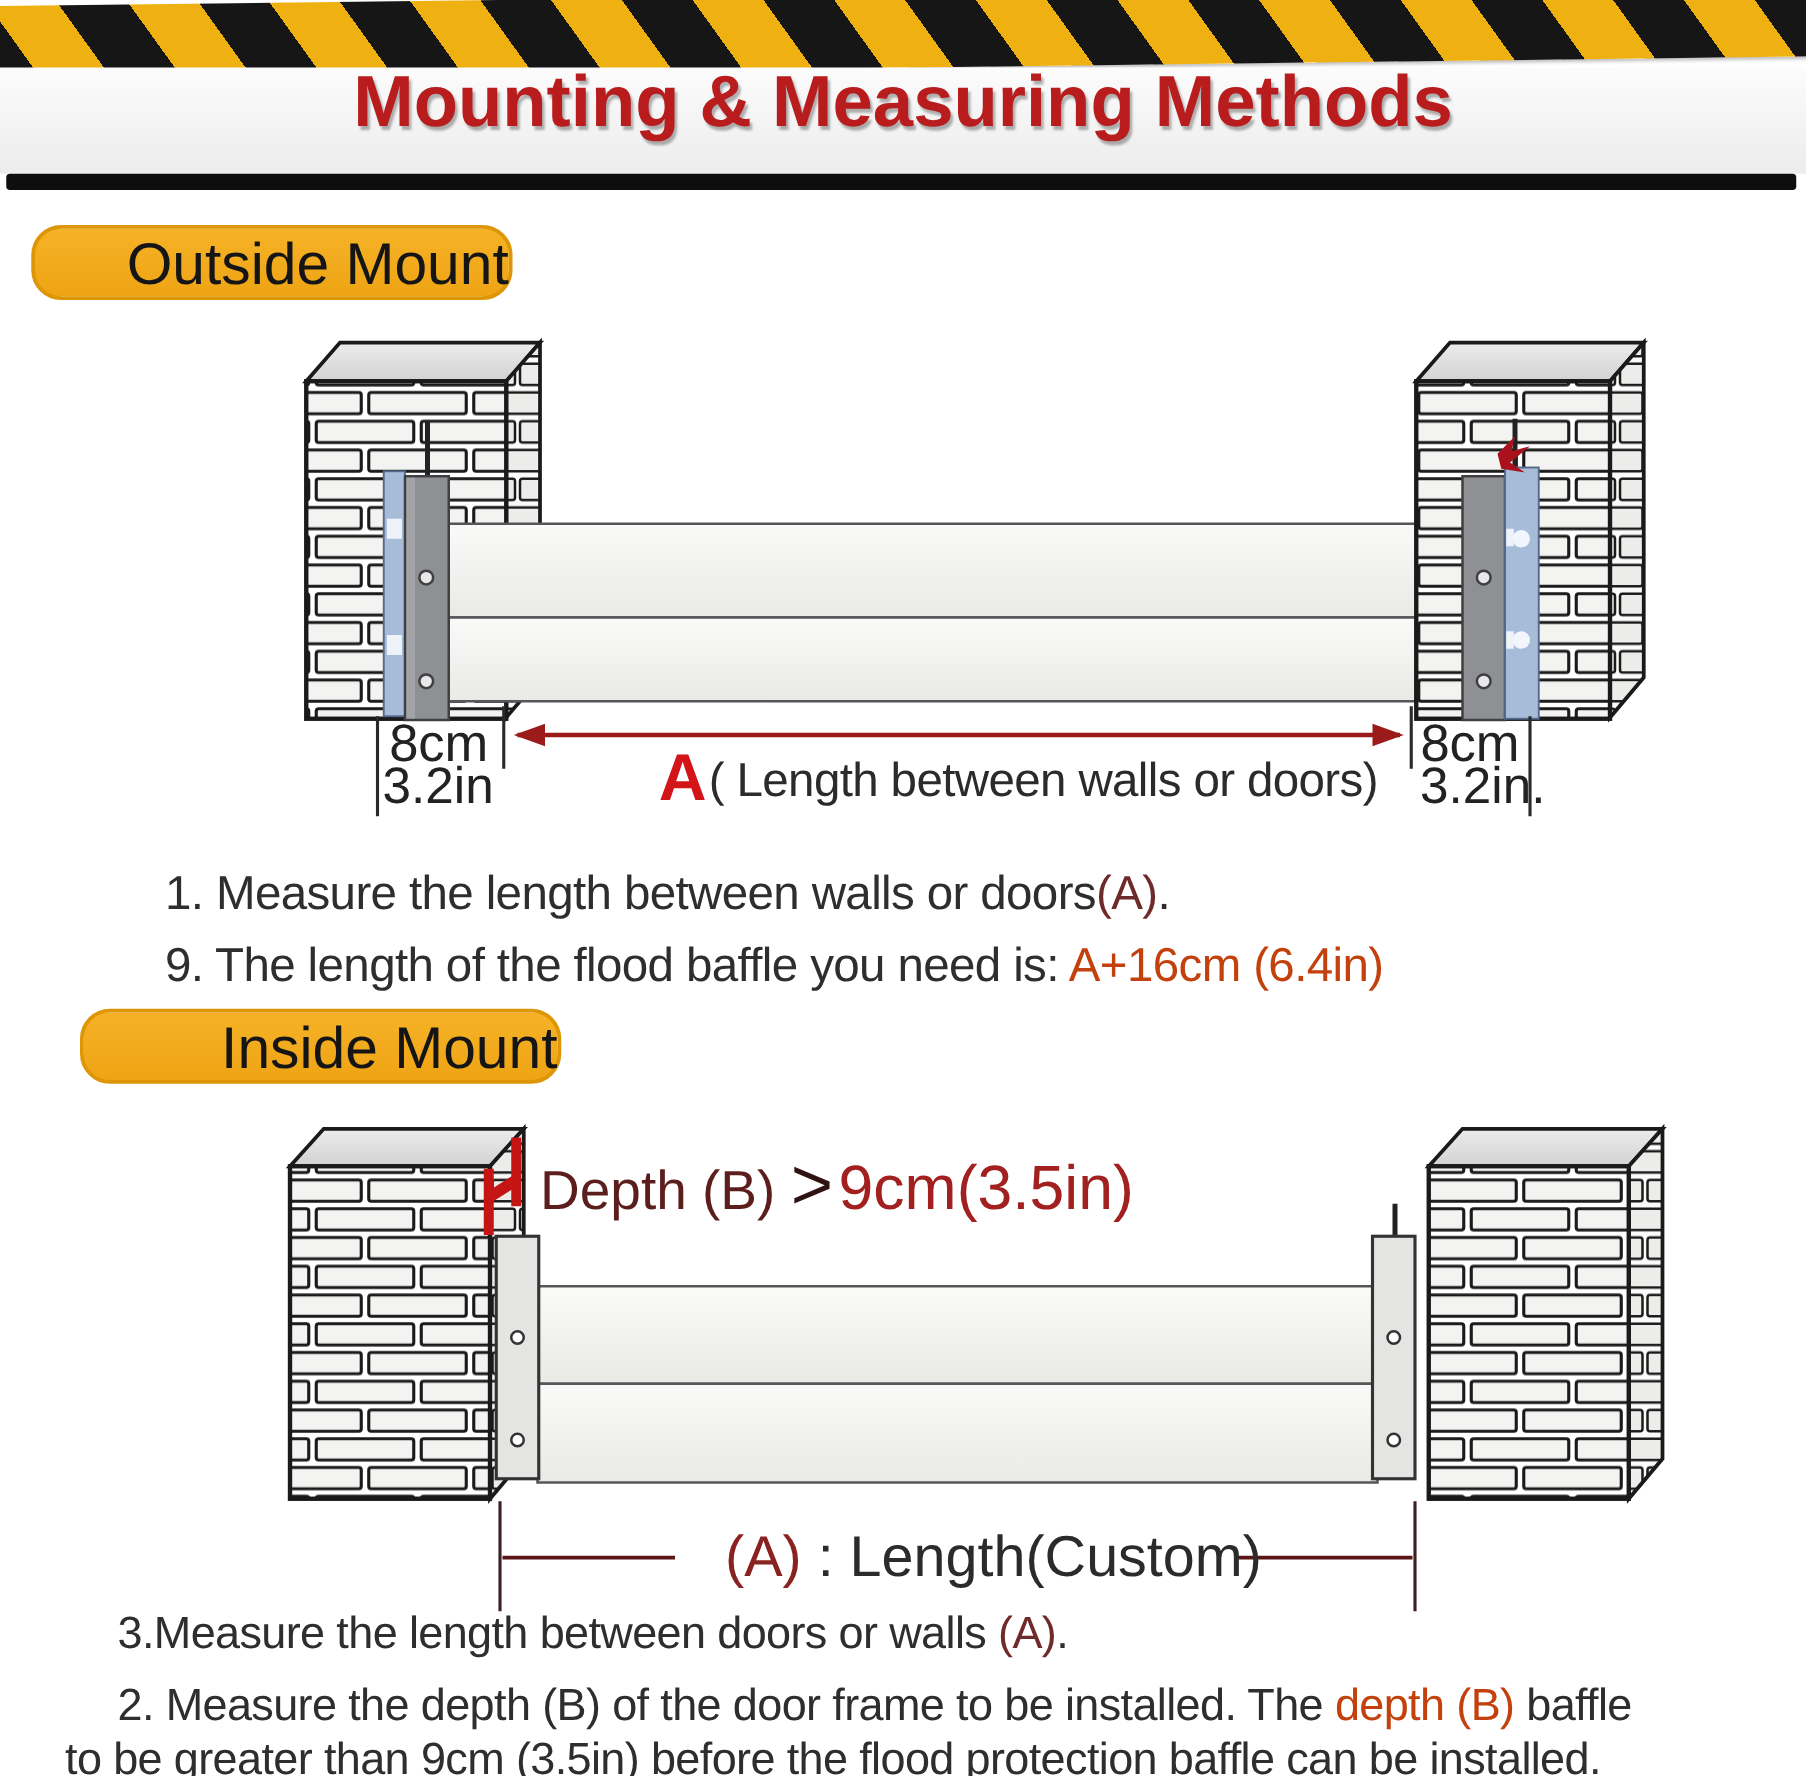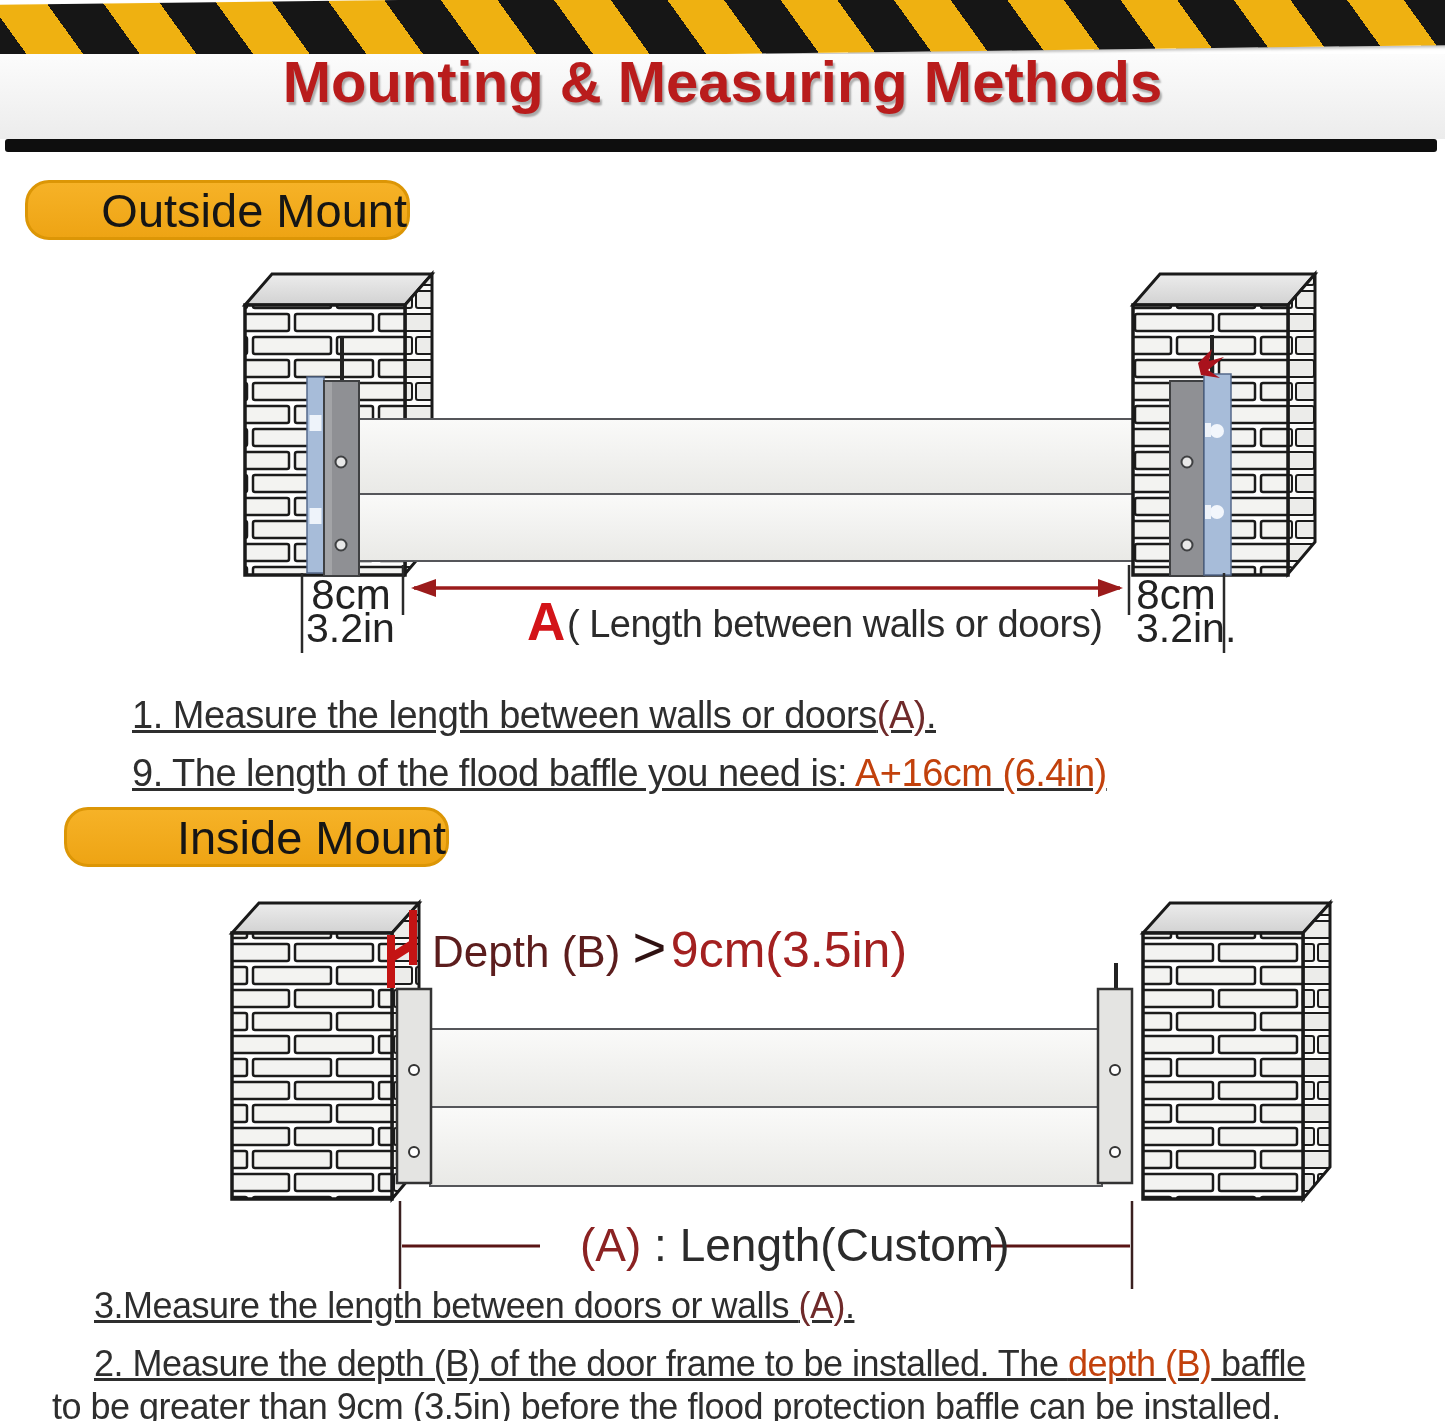--- a/index.html
+++ b/index.html
@@ -29,21 +29,21 @@
 
   
   .diagram{position:absolute;left:0;width:1323px;margin-left:40px;}
   .diagram-outside{top:265px;height:430px;}
   .diagram-inside{top:895px;height:405px;}
   svg{display:block;}
   .svg-label{font-family:"Liberation Sans",sans-serif;}
 
   
   .steps{position:absolute;font-size:38px;letter-spacing:-0.5px;color:#2e2e2e;}
-  .steps p{margin:0 0 12px 0;line-height:46px;text-decoration:underline;}
+  .steps p{margin:0 0 12px 0;line-height:46px;}
   .steps-outside{left:132px;top:692px;width:1240px;}
   .steps-inside{left:52px;top:1284px;width:1390px;font-size:36px;}
   .steps-inside p{line-height:43px;margin-bottom:15px;text-indent:42px;}
   .ref-soft{color:#6f2a2a;}
   .maroon{color:#c2410c;}
 </style>
 </head>
 <body>
 
 <div class="page">

